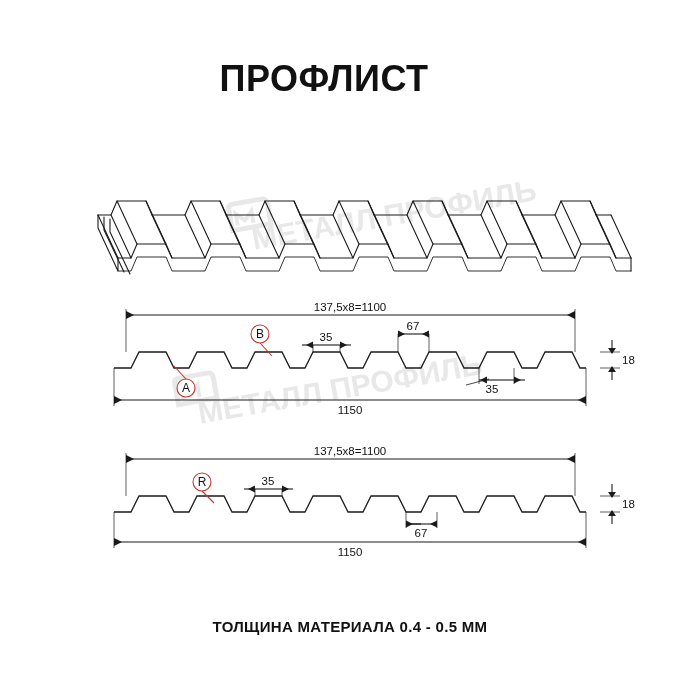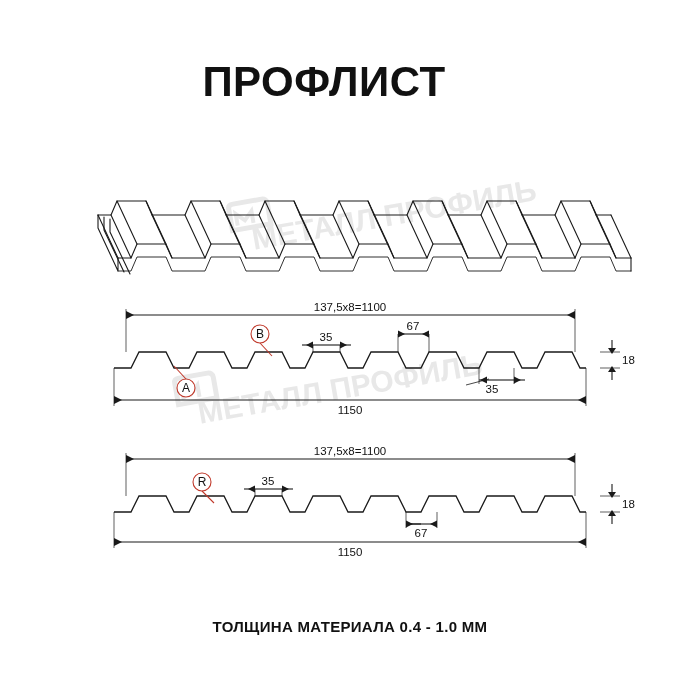--- a/index.html
+++ b/index.html
@@ -19,21 +19,21 @@
     position: relative;
     width: 700px;
     height: 700px;
   }
   .title {
     position: absolute;
     top: 58px;
     left: 0;
     width: 648px;
     text-align: center;
-    font-size: 42px;
+    font-size: 36px;
     font-weight: bold;
     letter-spacing: 0.5px;
     color: #111;
   }
   .subtitle {
     position: absolute;
     top: 103px;
     left: 0;
     width: 700px;
     text-align: center;
@@ -306,15 +306,15 @@
 
     <text class="dim-text" x="350" y="455" text-anchor="middle">137,5х8=1100</text>
     <text class="dim-text" x="350" y="556" text-anchor="middle">1150</text>
     <text class="dim-text" x="622" y="508">18</text>
     <text class="dim-text" x="268" y="485" text-anchor="middle">35</text>
     <text class="dim-text" x="421" y="537" text-anchor="middle">67</text>
     <text class="marker-text" x="202" y="486" text-anchor="middle">R</text>
 
   </svg>
 
-  <div class="footer">ТОЛЩИНА МАТЕРИАЛА 0.4 - 1.0 ММ</div>
+  <div class="footer">ТОЛЩИНА МАТЕРИАЛА 0.4 - 0.5 ММ</div>
 
 </div>
 
 </body></html>

